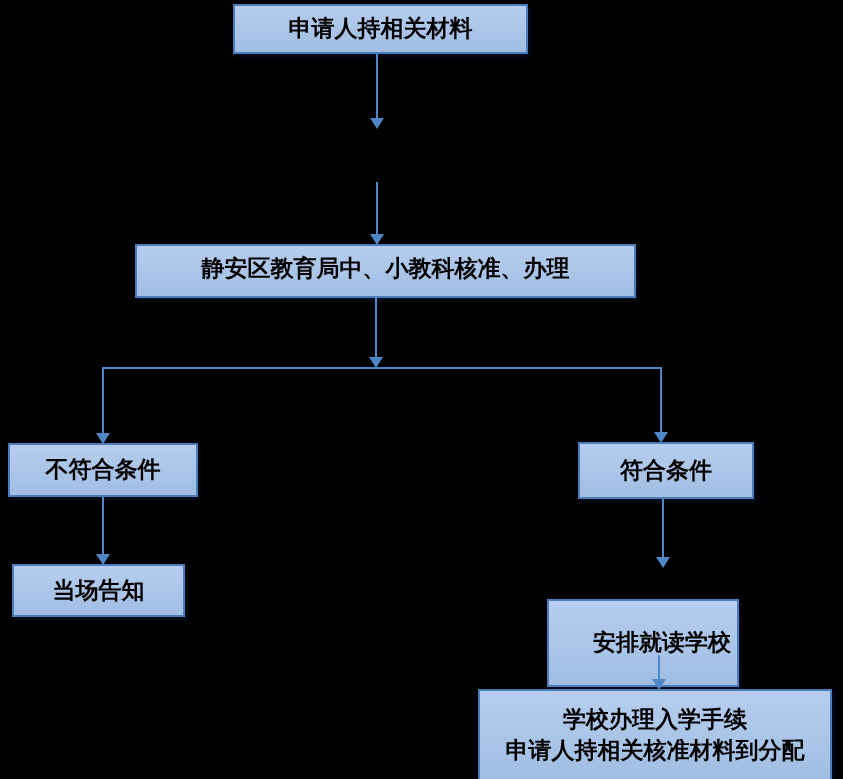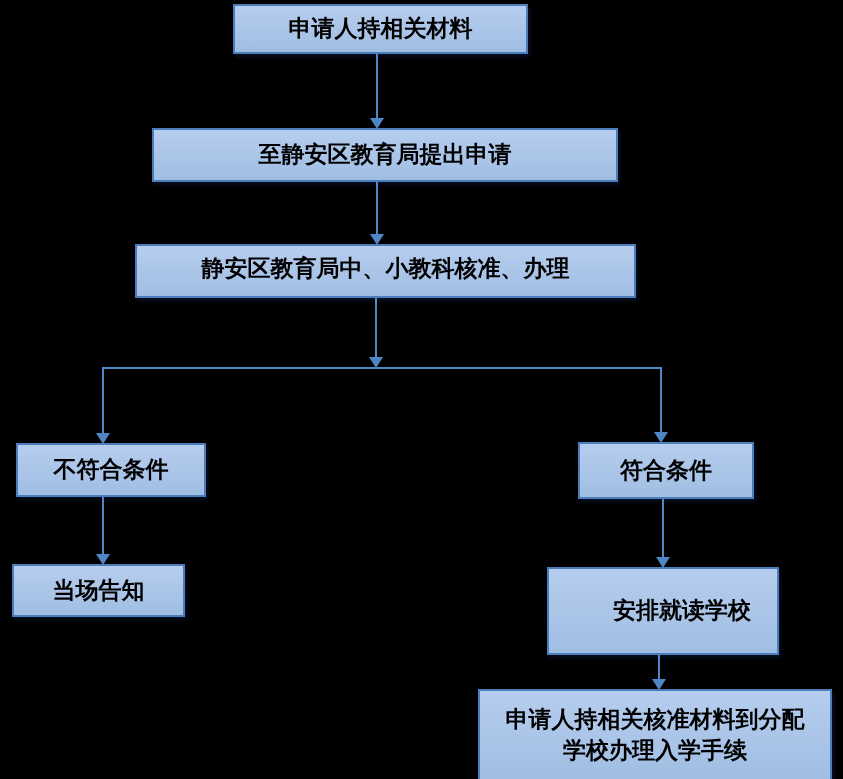--- a/index.html
+++ b/index.html
@@ -52,64 +52,61 @@
 
 <div class="canvas">
 
   <div class="node" style="left:233px; top:4px; width:295px; height:50px;">
     <span>申请人持相关材料</span>
   </div>
 
   <div class="vline" style="left:376px; top:54px; height:64px;"></div>
   <div class="arrowhead" style="left:370px; top:118px;"></div>
 
-  <div class="node" style="left:152px; top:128px; width:466px; height:54px;">
-    <span>至静安区教育局提出申请</span>
-  </div>
 
   <div class="vline" style="left:376px; top:182px; height:52px;"></div>
   <div class="arrowhead" style="left:370px; top:234px;"></div>
 
   <div class="node" style="left:135px; top:244px; width:501px; height:54px;font-family:Liberation Mono, monospace;">
     <span>静安区教育局中、小教科核准、办理</span>
   </div>
 
   <div class="vline" style="left:375px; top:298px; height:59px;"></div>
   <div class="arrowhead" style="left:369px; top:357px;"></div>
   <div class="hline" style="left:102px; top:367px; width:560px;"></div>
 
   <div class="vline" style="left:102px; top:369px; height:64px;"></div>
   <div class="arrowhead" style="left:96px; top:433px;"></div>
 
   <div class="vline" style="left:660px; top:369px; height:63px;"></div>
   <div class="arrowhead" style="left:654px; top:432px;"></div>
 
-  <div class="node" style="left:16px; top:443px; width:190px; height:54px;">
+  <div class="node" style="left:8px; top:443px; width:190px; height:54px;">
     <span>不符合条件</span>
   </div>
 
   <div class="vline" style="left:102px; top:497px; height:57px;"></div>
   <div class="arrowhead" style="left:96px; top:554px;"></div>
 
   <div class="node" style="left:578px; top:442px; width:176px; height:57px;">
     <span>符合条件</span>
   </div>
 
   <div class="node" style="left:12px; top:564px; width:173px; height:53px;">
     <span>当场告知</span>
   </div>
 
   <div class="vline" style="left:662px; top:499px; height:58px;"></div>
   <div class="arrowhead" style="left:656px; top:557px;"></div>
 
-  <div class="node" style="left:547px; top:567px; width:232px; height:88px;padding-left:38px;">
+  <div class="node" style="left:547px; top:599px; width:192px; height:88px;padding-left:38px;">
     <span>安排就读学校</span>
   </div>
 
   <div class="vline" style="left:658px; top:655px; height:24px;"></div>
   <div class="arrowhead" style="left:652px; top:679px;"></div>
 
   <div class="node" style="left:478px; top:689px; width:354px; height:92px;">
+    <span>学校办理入学手续</span>
     <span>申请人持相关核准材料到分配</span>
-    <span>学校办理入学手续</span>
   </div>
 
 </div>
 
 </body></html>

